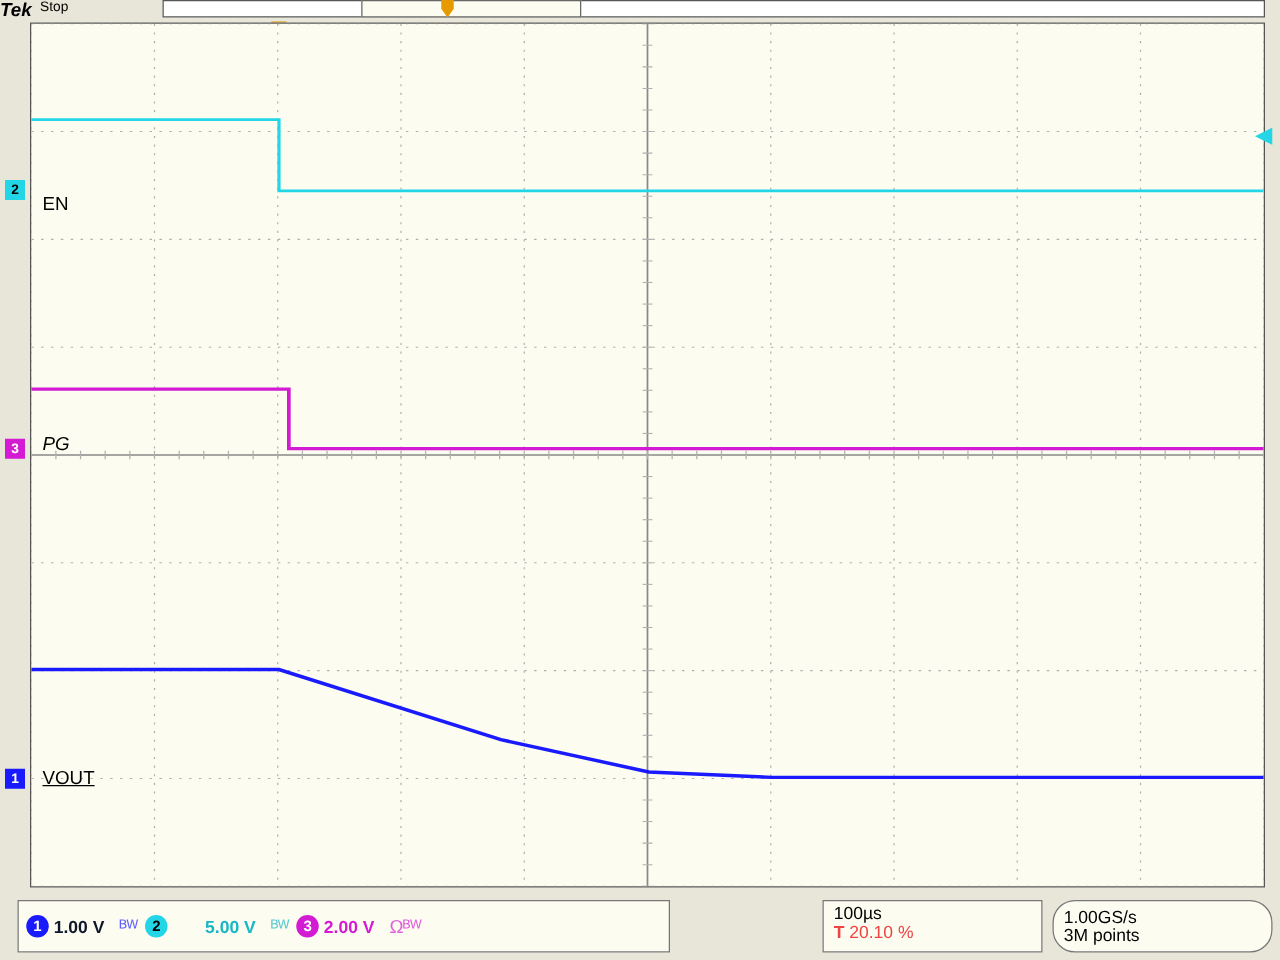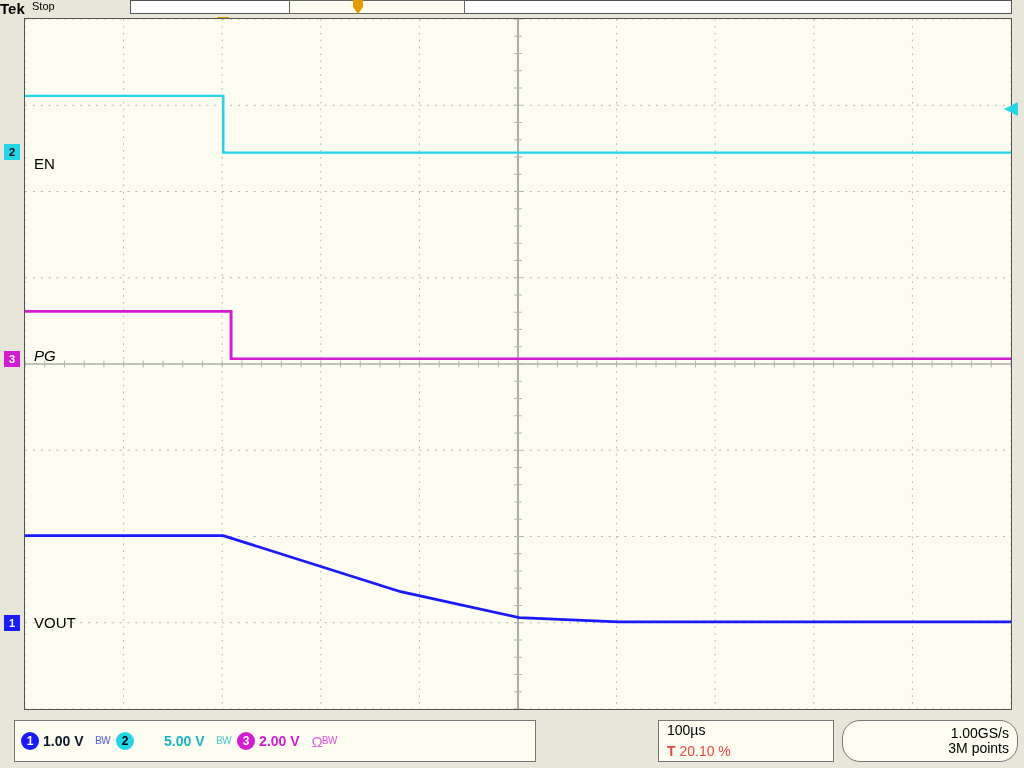--- a/index.html
+++ b/index.html
@@ -22,20 +22,21 @@
     position: absolute;
     top: 0;
     left: 0;
     right: 0;
     height: 20px;
   }
   .tek-logo {
     position: absolute;
     left: 0;
     top: 0;
+    font-style: italic;
     font-weight: bold;
     font-size: 15px;
   }
   .run-state {
     position: absolute;
     left: 32px;
     top: 0;
     font-size: 11px;
   }
   .timeline {
@@ -123,22 +124,22 @@
     background: #fcfcf0;
     height: 42px;
     display: flex;
     align-items: center;
     padding: 0 6px;
     font-size: 14px;
     white-space: nowrap;
   }
   .panel.ch-panel { flex: 1.35; }
   .panel.spacer   { flex: 0.25; border: none; background: transparent; }
-  .panel.time     { flex: 0.42; flex-direction: column; align-items: flex-start; justify-content: space-between; line-height: 1.1; padding: 2px 8px; }
-  .panel.sample   { flex: 0.42; flex-direction: column; align-items: flex-end; justify-content: center; line-height: 1.1; padding: 2px 8px; border-radius: 18px; }
+  .panel.time     { flex: 0.42; flex-direction: column; align-items: flex-start; justify-content: flex-start; line-height: 1.1; padding: 2px 8px; }
+  .panel.sample   { flex: 0.42; flex-direction: column; align-items: flex-start; justify-content: center; line-height: 1.1; padding: 2px 8px; border-radius: 18px; }
   .panel.trig     { flex: 0.52; flex-direction: column; align-items: flex-start; justify-content: center; line-height: 1.1; padding: 2px 8px; }
 
   .pill {
     display: inline-flex;
     align-items: center;
     justify-content: center;
     min-width: 18px;
     height: 18px;
     border-radius: 9px;
     color: #fff;
@@ -308,21 +309,21 @@
   <span class="ch-label" id="l-ch2" style="top: 143.075px; margin-top: 12px;">EN</span>
 
   <div class="ch-marker ch3" id="m-ch3" style="top: 350.81px;">
       <span>3</span>
     </div>
   <span class="ch-label" id="l-ch3" style="top: 347px; font-style: italic;">PG</span>
 
   <div class="ch-marker ch1" id="m-ch1" style="top: 614.635px;">
       <span>1</span>
     </div>
-  <span class="ch-label" id="l-ch1" style="top: 613.635px;">VOUT</span>
+  <span class="ch-label" id="l-ch1" style="top: 613.635px; text-decoration: underline;">VOUT</span>
 
   <svg class="trig-arrow" id="trig-level-arrow" viewBox="0 0 14 14" style="top: 101.825px;">
     <polygon points="14,0 14,14 0,7" fill="#22d6e8"></polygon>
   </svg>
 
   <div class="bottombar">
     <div class="panel ch-panel">
       <span class="pill ch1">1</span>
       <span class="scale ch1">1.00 V</span>
       <span class="bw ch1">ᴮᵂ</span>

